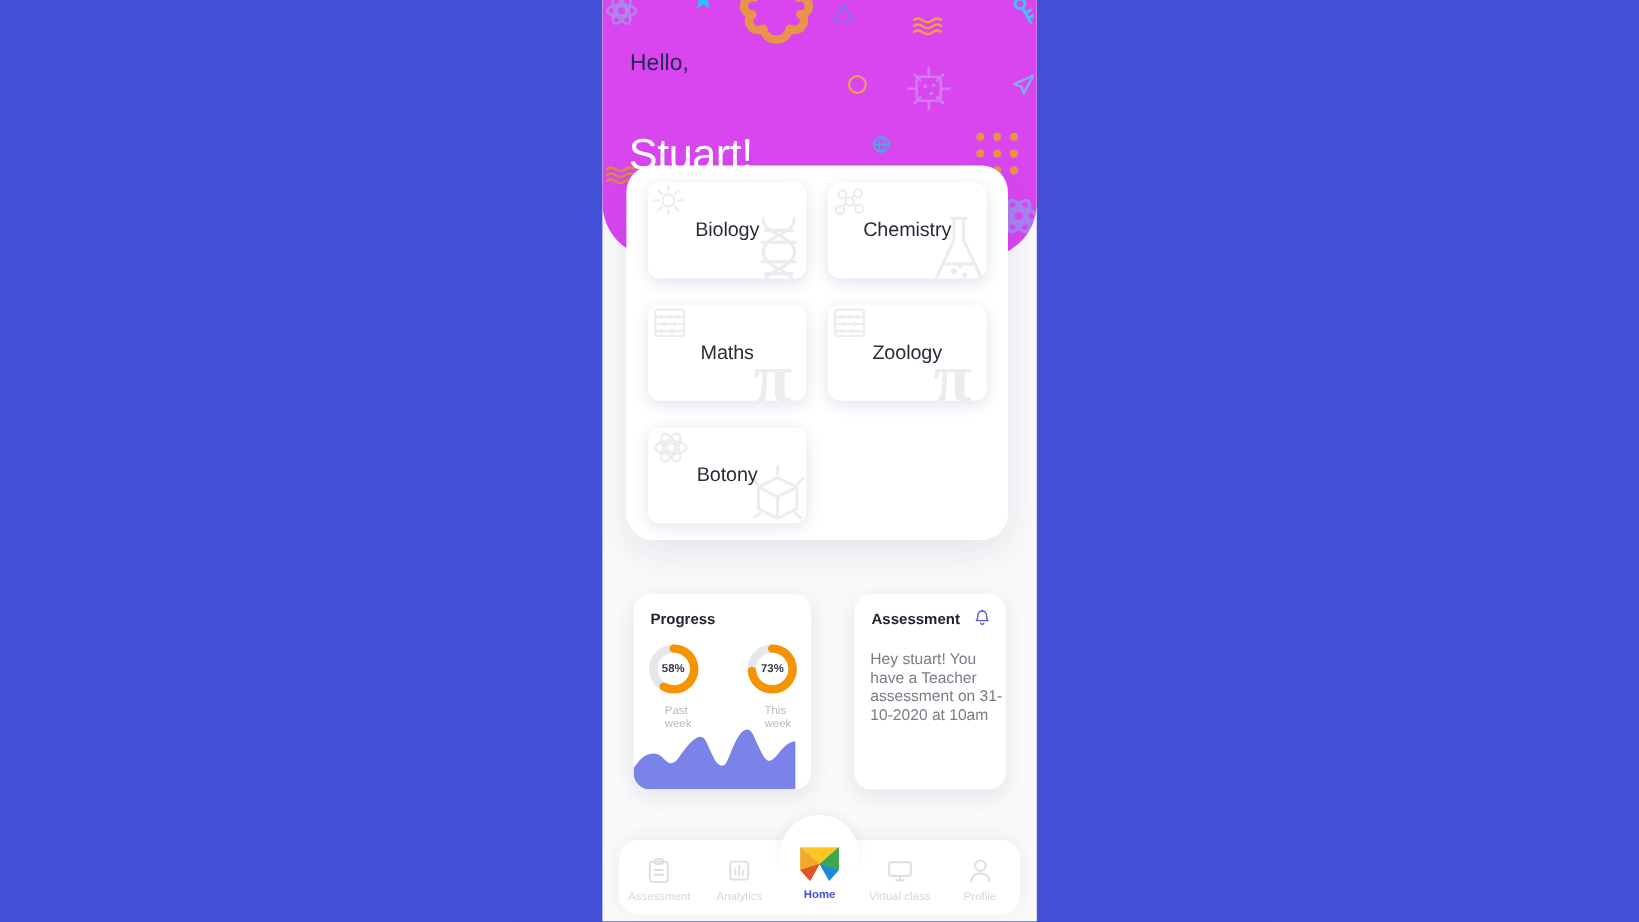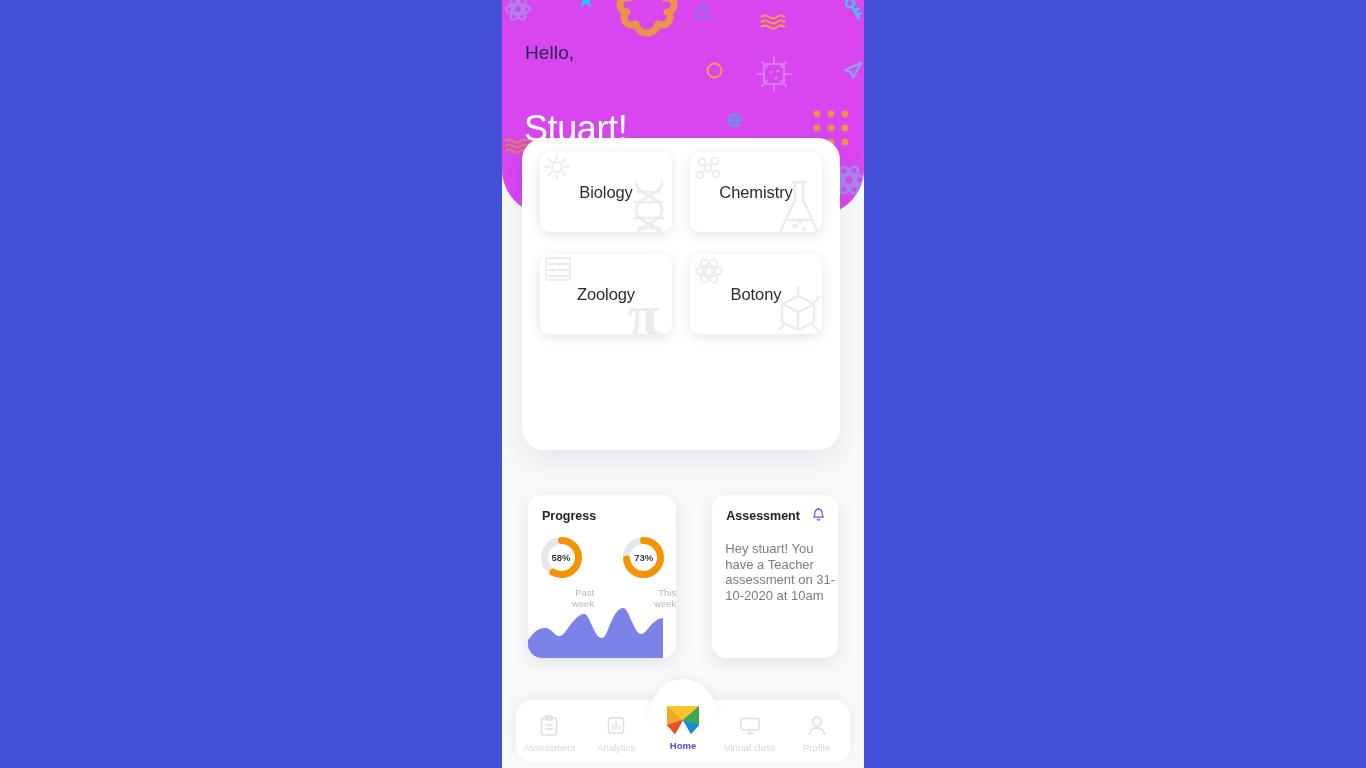--- a/index.html
+++ b/index.html
@@ -140,21 +140,20 @@
   }
 
   .progress-card {
     position: relative;
     width: 158px;
     height: 163px;
     background: #ffffff;
     border-radius: 14px;
     box-shadow: 0 5px 18px rgba(40,45,120,.11);
     overflow: hidden;
-    text-align: right;
   }
 
   .card-title {
     position: absolute;
     left: 14px; top: 14px;
     font-size: 12.5px;
     font-weight: 600;
     color: #22232e;
   }
 
@@ -397,20 +396,41 @@
             <path d="M22 4h14M25 4v18L11 52a4 4 0 004 6h28a4 4 0 004-6L33 22V4"></path>
             <path d="M17 42h24"></path>
           </g>
           <circle cx="25" cy="48" r="2.6" fill="currentColor"></circle>
           <circle cx="34" cy="51" r="2.2" fill="currentColor"></circle>
           <circle cx="30" cy="44" r="1.8" fill="currentColor"></circle>
         </svg>
         <span class="subject-label">Chemistry</span>
       </div>
 
+      <div class="subject-card">
+        <svg class="sub-ico tl" width="28" height="26" viewBox="0 0 28 26">
+          <g fill="none" stroke="currentColor" stroke-width="1.8">
+            <rect x="2" y="2" width="24" height="22" rx="2"></rect>
+            <path d="M2 8h24M2 14h24M2 20h24"></path>
+          </g>
+          <g fill="currentColor">
+            <circle cx="7" cy="8" r="1.8"></circle>
+              <circle cx="14" cy="8" r="1.8"></circle>
+              <circle cx="21" cy="8" r="1.8"></circle>
+            <circle cx="9" cy="14" r="1.8"></circle>
+              <circle cx="18" cy="14" r="1.8"></circle>
+            <circle cx="7" cy="20" r="1.8"></circle>
+              <circle cx="16" cy="20" r="1.8"></circle>
+          </g>
+        </svg>
+        <svg class="sub-ico br" width="54" height="58" viewBox="0 0 54 58">
+          <text x="4" y="50" font-family="'Liberation Serif', serif" font-size="58" font-weight="700" fill="currentColor">π</text>
+        </svg>
+        <span class="subject-label">Maths</span>
+      </div>
 
 
       <div class="subject-card">
         <svg class="sub-ico tl" width="28" height="26" viewBox="0 0 28 26">
           <g fill="none" stroke="currentColor" stroke-width="1.8">
             <rect x="2" y="2" width="24" height="22" rx="2"></rect>
             <path d="M2 8h24M2 14h24M2 20h24"></path>
           </g>
           <g fill="currentColor">
             <circle cx="7" cy="8" r="1.8"></circle>

